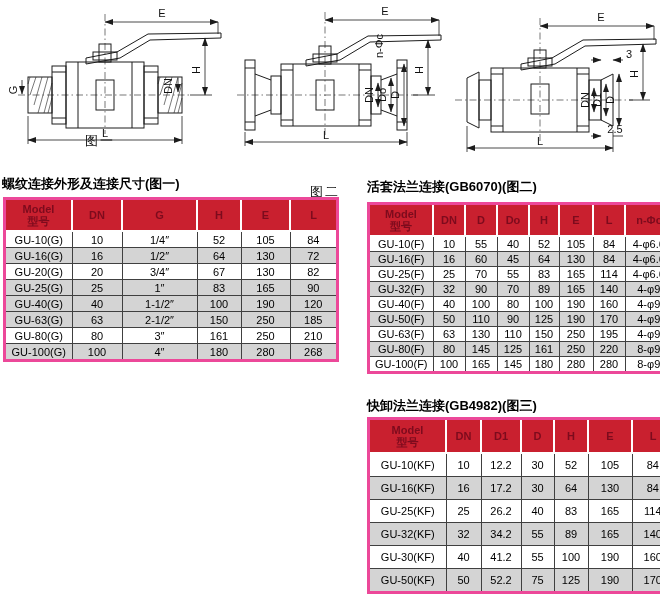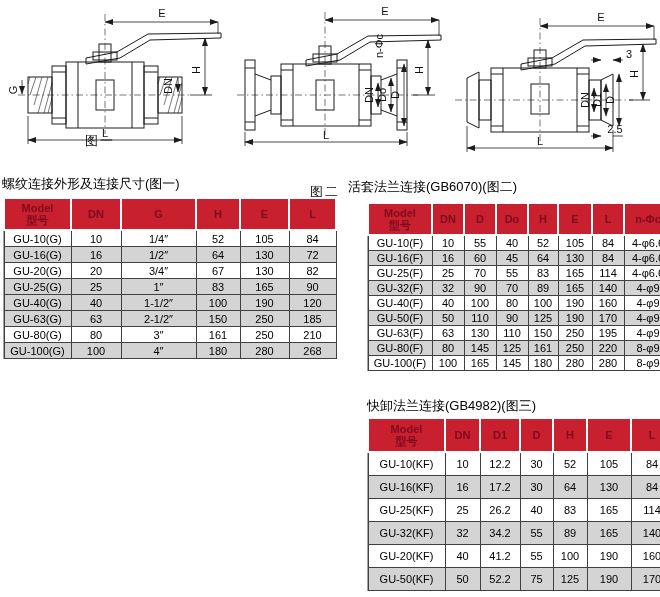--- a/index.html
+++ b/index.html
@@ -17,27 +17,27 @@
   #fig2 .fig-caption{left:70px;top:144px;margin-top:39px;}
   #fig3 .fig-caption{left:28px;top:156px;margin-top:48px;}
   .draw{stroke:#1c1c1c;stroke-width:1;fill:none;}
   .dim{stroke:#1c1c1c;stroke-width:0.8;fill:none;}
   .cl{stroke:#1c1c1c;stroke-width:0.6;stroke-dasharray:7 3 1.5 3;fill:none;}
   .hatch{stroke:#1c1c1c;stroke-width:0.6;}
   .dimtxt{font-family:"Liberation Sans",sans-serif;font-size:11px;fill:#111;stroke:none;}
   .ah{fill:#1c1c1c;stroke:none;}
 
   
-  .tbl-title{position:absolute;font-size:13px;font-weight:normal;color:#000;white-space:nowrap;}
+  .tbl-title{position:absolute;font-size:13px;font-weight:bold;color:#000;white-space:nowrap;}
   #title1{left:2px;top:175px;}
-  #title2{left:348px;top:178px;}
+  #title2{left:367px;top:178px;}
   #title3{left:367px;top:397px;}
 
   
-  table{border-collapse:collapse;table-layout:fixed;position:absolute;background:#a3a3a3;border:1px solid #ec4899;}
+  table{border-collapse:collapse;table-layout:fixed;position:absolute;background:#a3a3a3;border:3px solid #ec4899;}
   th{background:#c9202f;color:#7d0b1d;font-weight:bold;font-size:11px;line-height:12px;
      border:2px solid #ffffff;text-align:center;padding:1px 0;}
   td{border:1px solid #404040;font-size:11px;text-align:center;padding:0;color:#000;background:#fff;}
   tr.alt td{background:#d4d4d4;}
 
   #tbl-threaded{left:3px;top:197px;width:320px;}
   #tbl-threaded td{height:15px;text-align:center;}
   #tbl-threaded th{height:28px;}
   #tbl-threaded th:nth-child(1){width:65px;}
   #tbl-threaded th:nth-child(2){width:48px;}
@@ -495,21 +495,21 @@
         <tr class="alt">
           <td>GU-32(KF)</td>
           <td>32</td>
           <td>34.2</td>
           <td>55</td>
           <td>89</td>
           <td>165</td>
           <td>140</td>
         </tr>
         <tr>
-          <td>GU-20(KF)</td>
+          <td>GU-30(KF)</td>
           <td>40</td>
           <td>41.2</td>
           <td>55</td>
           <td>100</td>
           <td>190</td>
           <td>160</td>
         </tr>
         <tr class="alt">
           <td>GU-50(KF)</td>
           <td>50</td>

